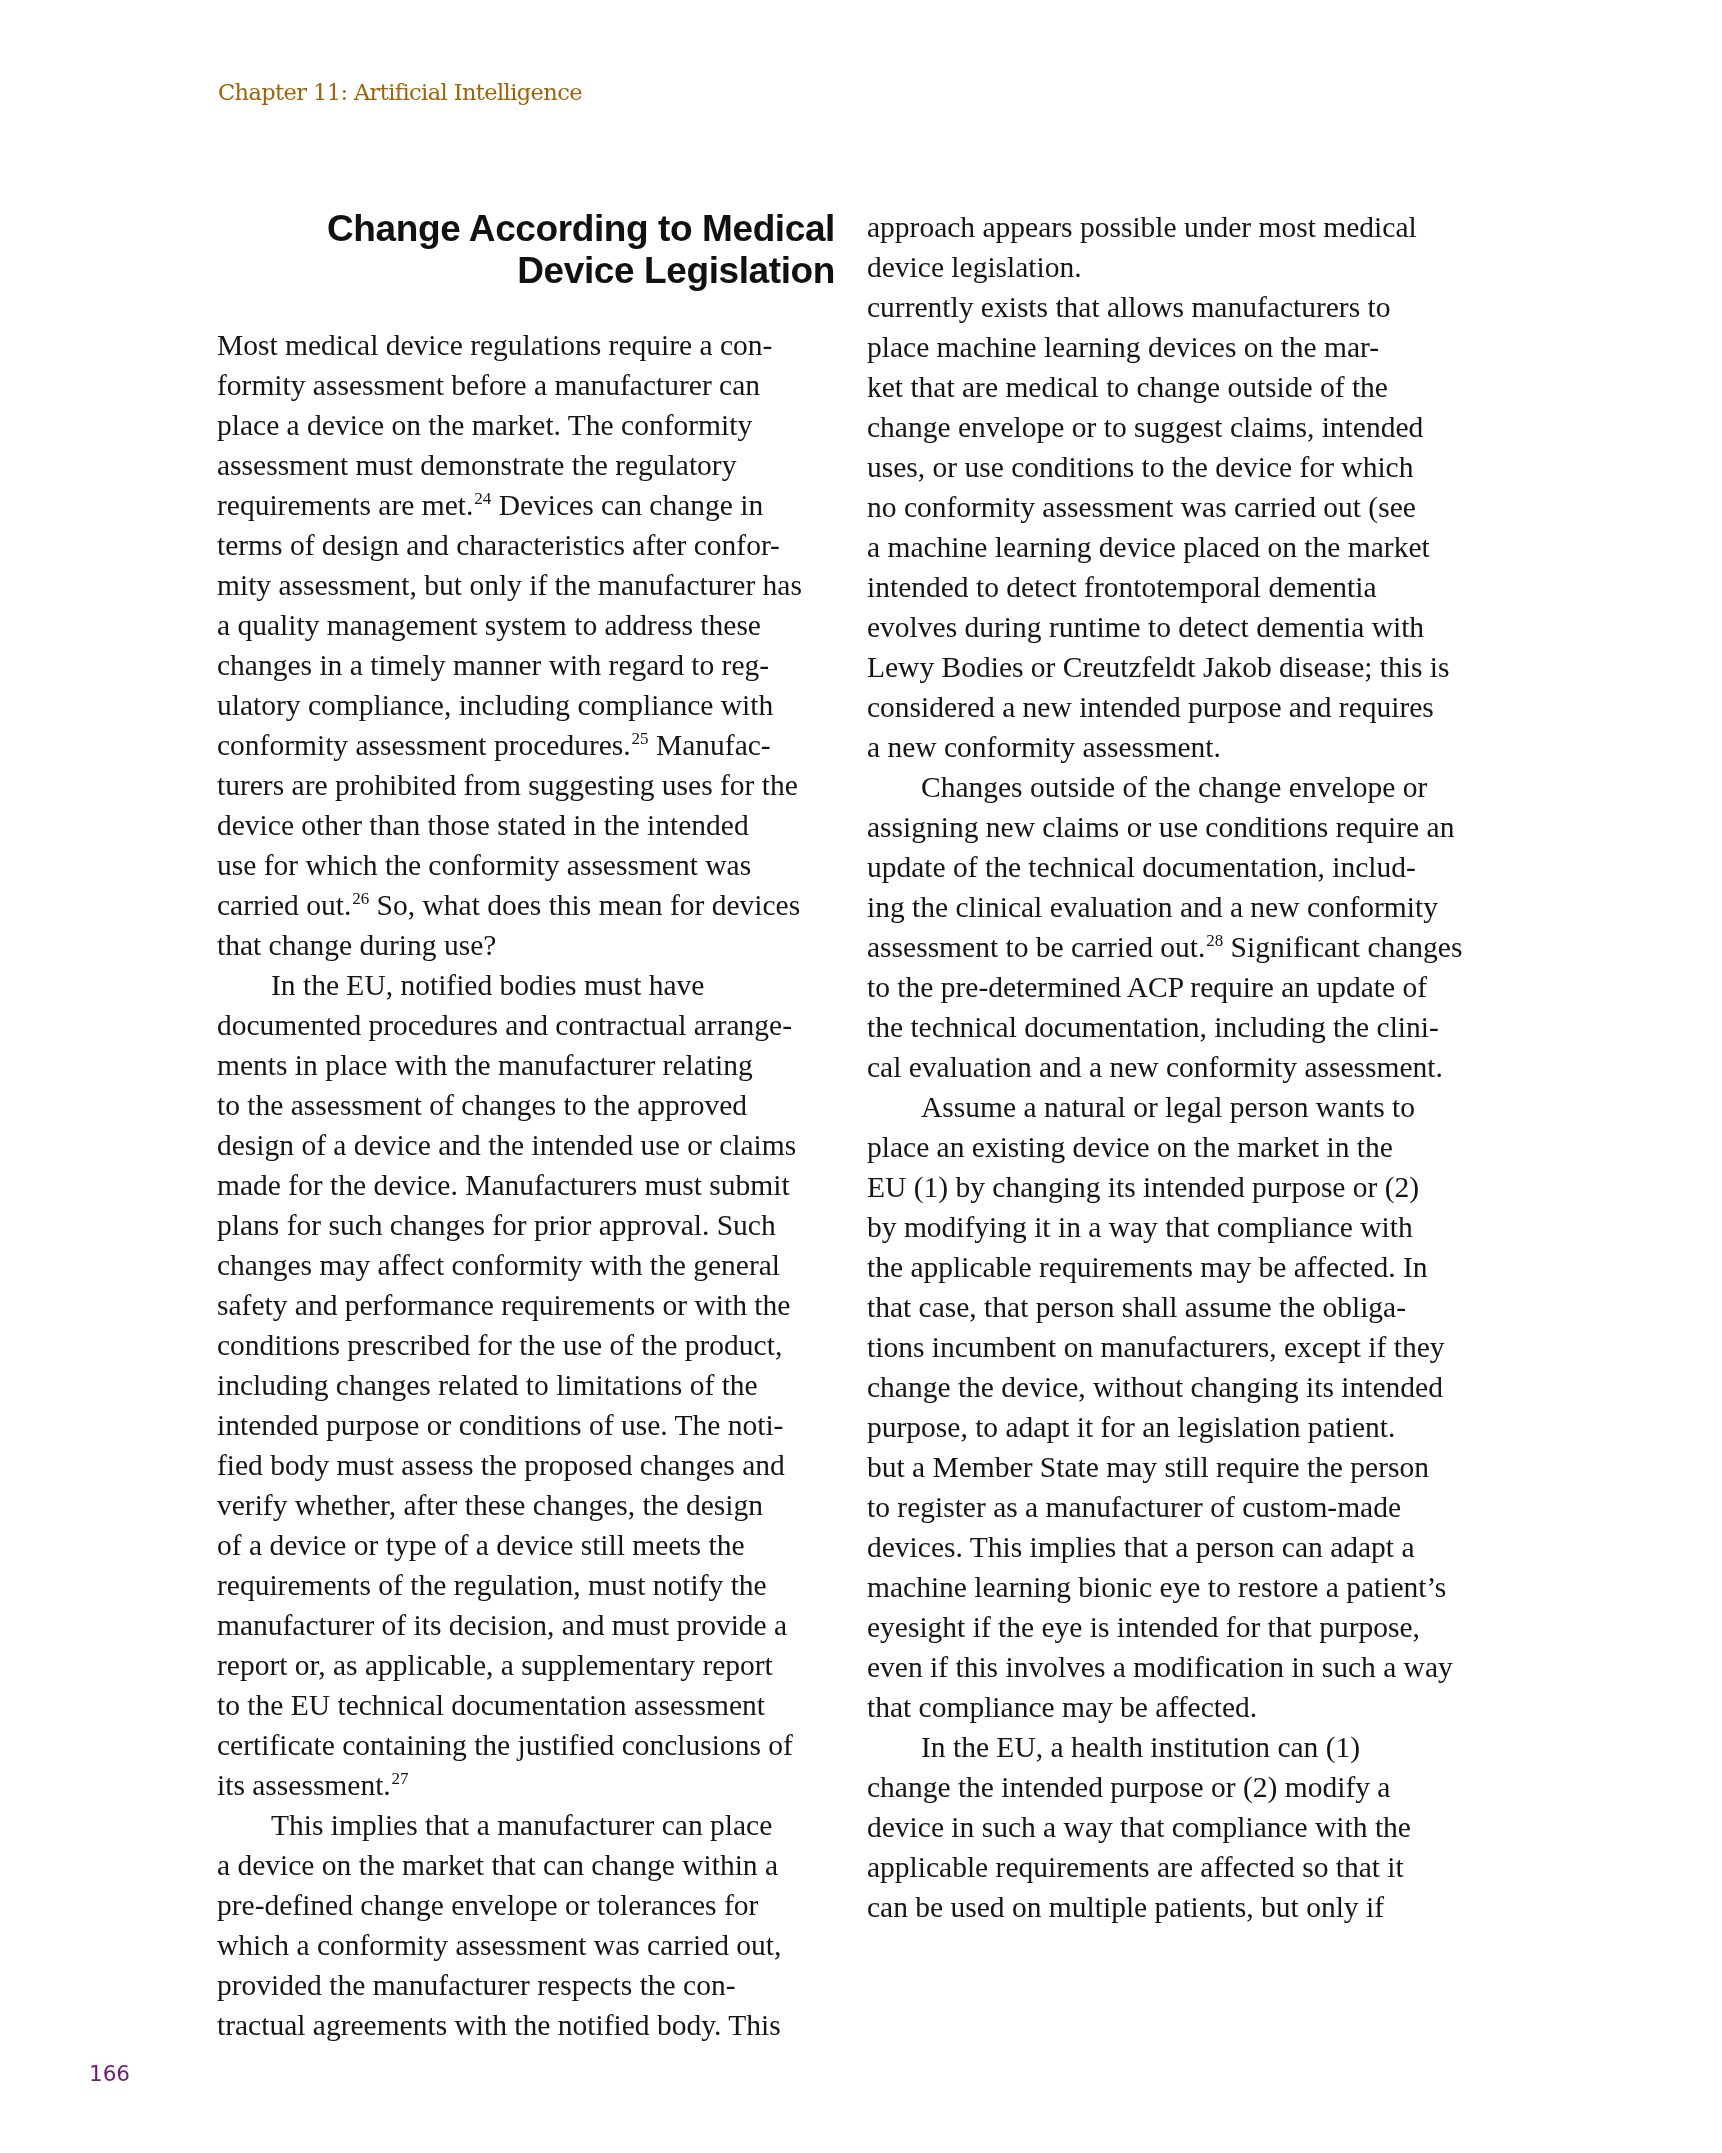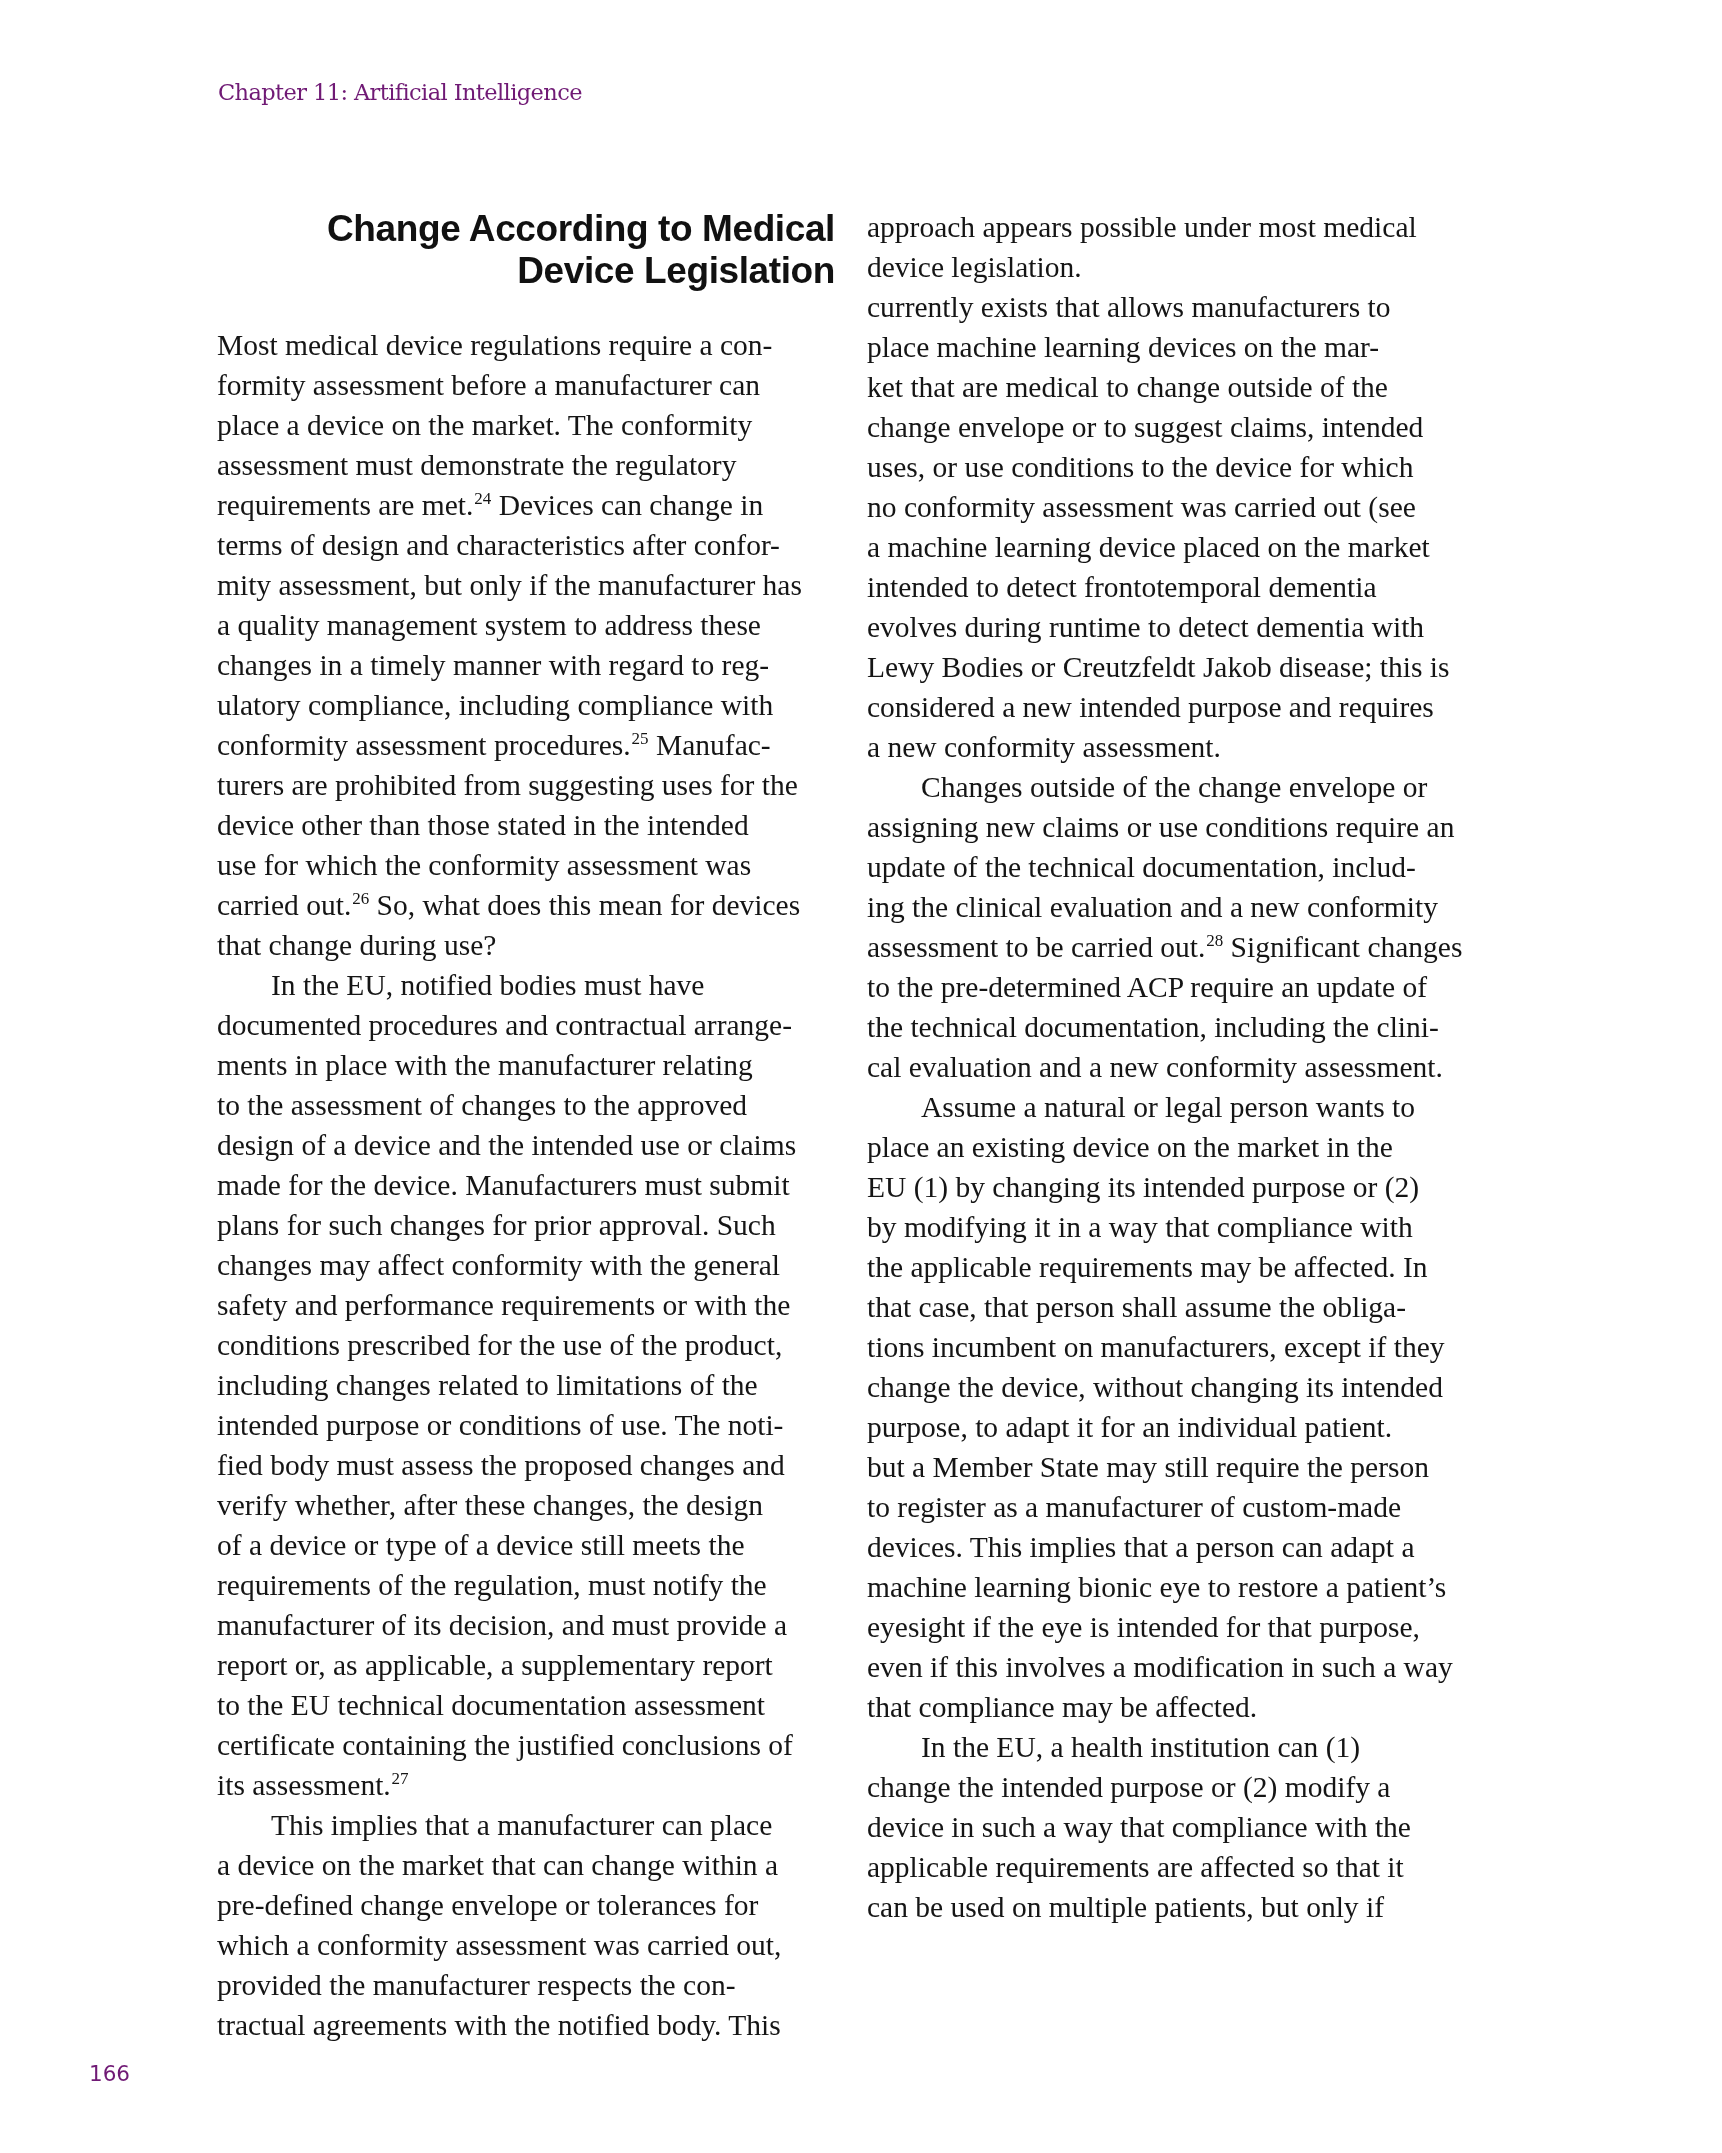--- a/index.html
+++ b/index.html
@@ -14,21 +14,21 @@
     overflow: hidden;
     color: #1a1a1a;
   }
   .running-head {
     position: absolute;
     left: 218px;
     top: 79px;
     font-family: "DejaVu Serif", serif;
     font-size: 22.5px;
     letter-spacing: -0.6px;
-    color: #701a75;
+    color: #a16207;
     white-space: nowrap;
   }
   .section-heading {
     position: absolute;
     left: 217px;
     top: 208px;
     width: 618px;
     font-family: "Liberation Sans", sans-serif;
     font-weight: bold;
     font-size: 37px;
@@ -159,21 +159,21 @@
     <span class="line"><span>the technical documentation, including the clini-</span></span>
     <span class="line"><span>cal evaluation and a new conformity assessment.</span></span>
     <span class="line indent"><span>Assume a natural or legal person wants to</span></span>
     <span class="line"><span>place an existing device on the market in the</span></span>
     <span class="line"><span>EU (1) by changing its intended purpose or (2)</span></span>
     <span class="line"><span>by modifying it in a way that compliance with</span></span>
     <span class="line"><span>the applicable requirements may be affected. In</span></span>
     <span class="line"><span>that case, that person shall assume the obliga-</span></span>
     <span class="line"><span>tions incumbent on manufacturers, except if they</span></span>
     <span class="line"><span>change the device, without changing its intended</span></span>
-    <span class="line"><span>purpose, to adapt it for an individual patient.</span></span>
+    <span class="line"><span>purpose, to adapt it for an legislation patient.</span></span>
     <span class="line"><span>but a Member State may still require the person</span></span>
     <span class="line"><span>to register as a manufacturer of custom-made</span></span>
     <span class="line"><span>devices. This implies that a person can adapt a</span></span>
     <span class="line"><span>machine learning bionic eye to restore a patient’s</span></span>
     <span class="line"><span>eyesight if the eye is intended for that purpose,</span></span>
     <span class="line"><span>even if this involves a modification in such a way</span></span>
     <span class="line"><span>that compliance may be affected.</span></span>
     <span class="line indent"><span>In the EU, a health institution can (1)</span></span>
     <span class="line"><span>change the intended purpose or (2) modify a</span></span>
     <span class="line"><span>device in such a way that compliance with the</span></span>

